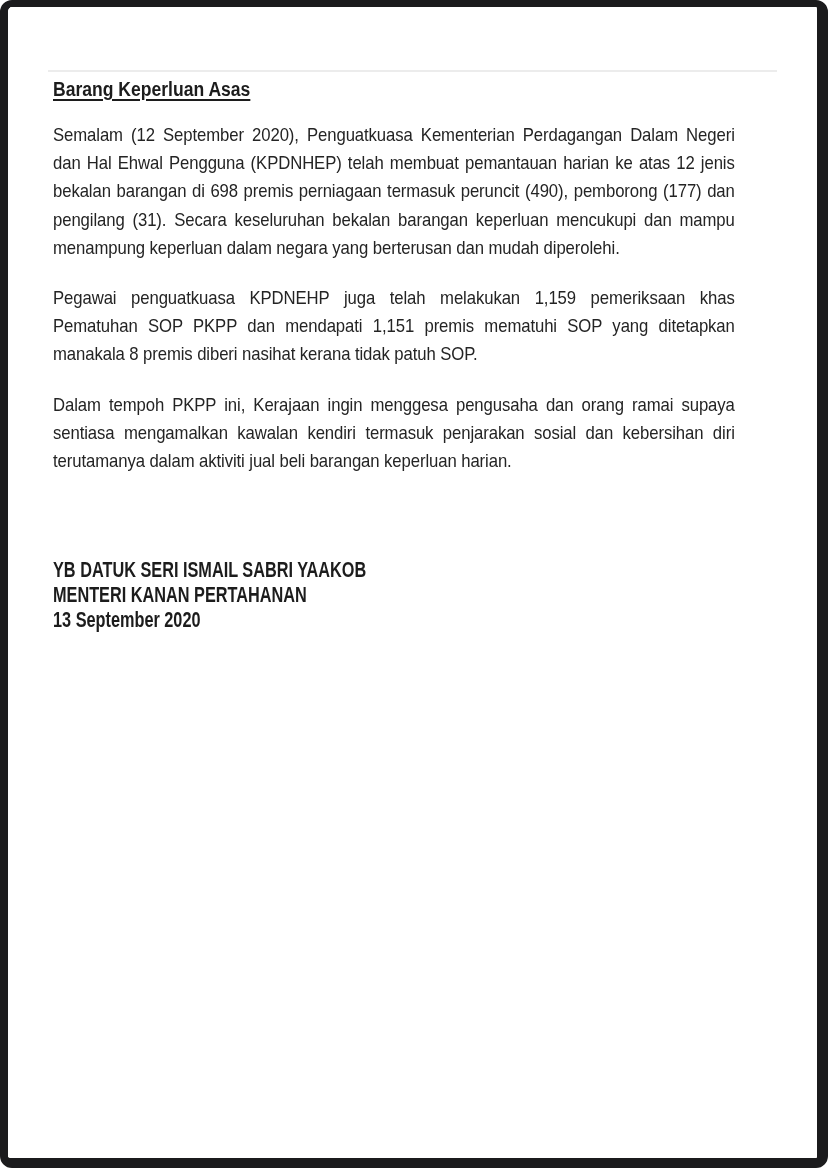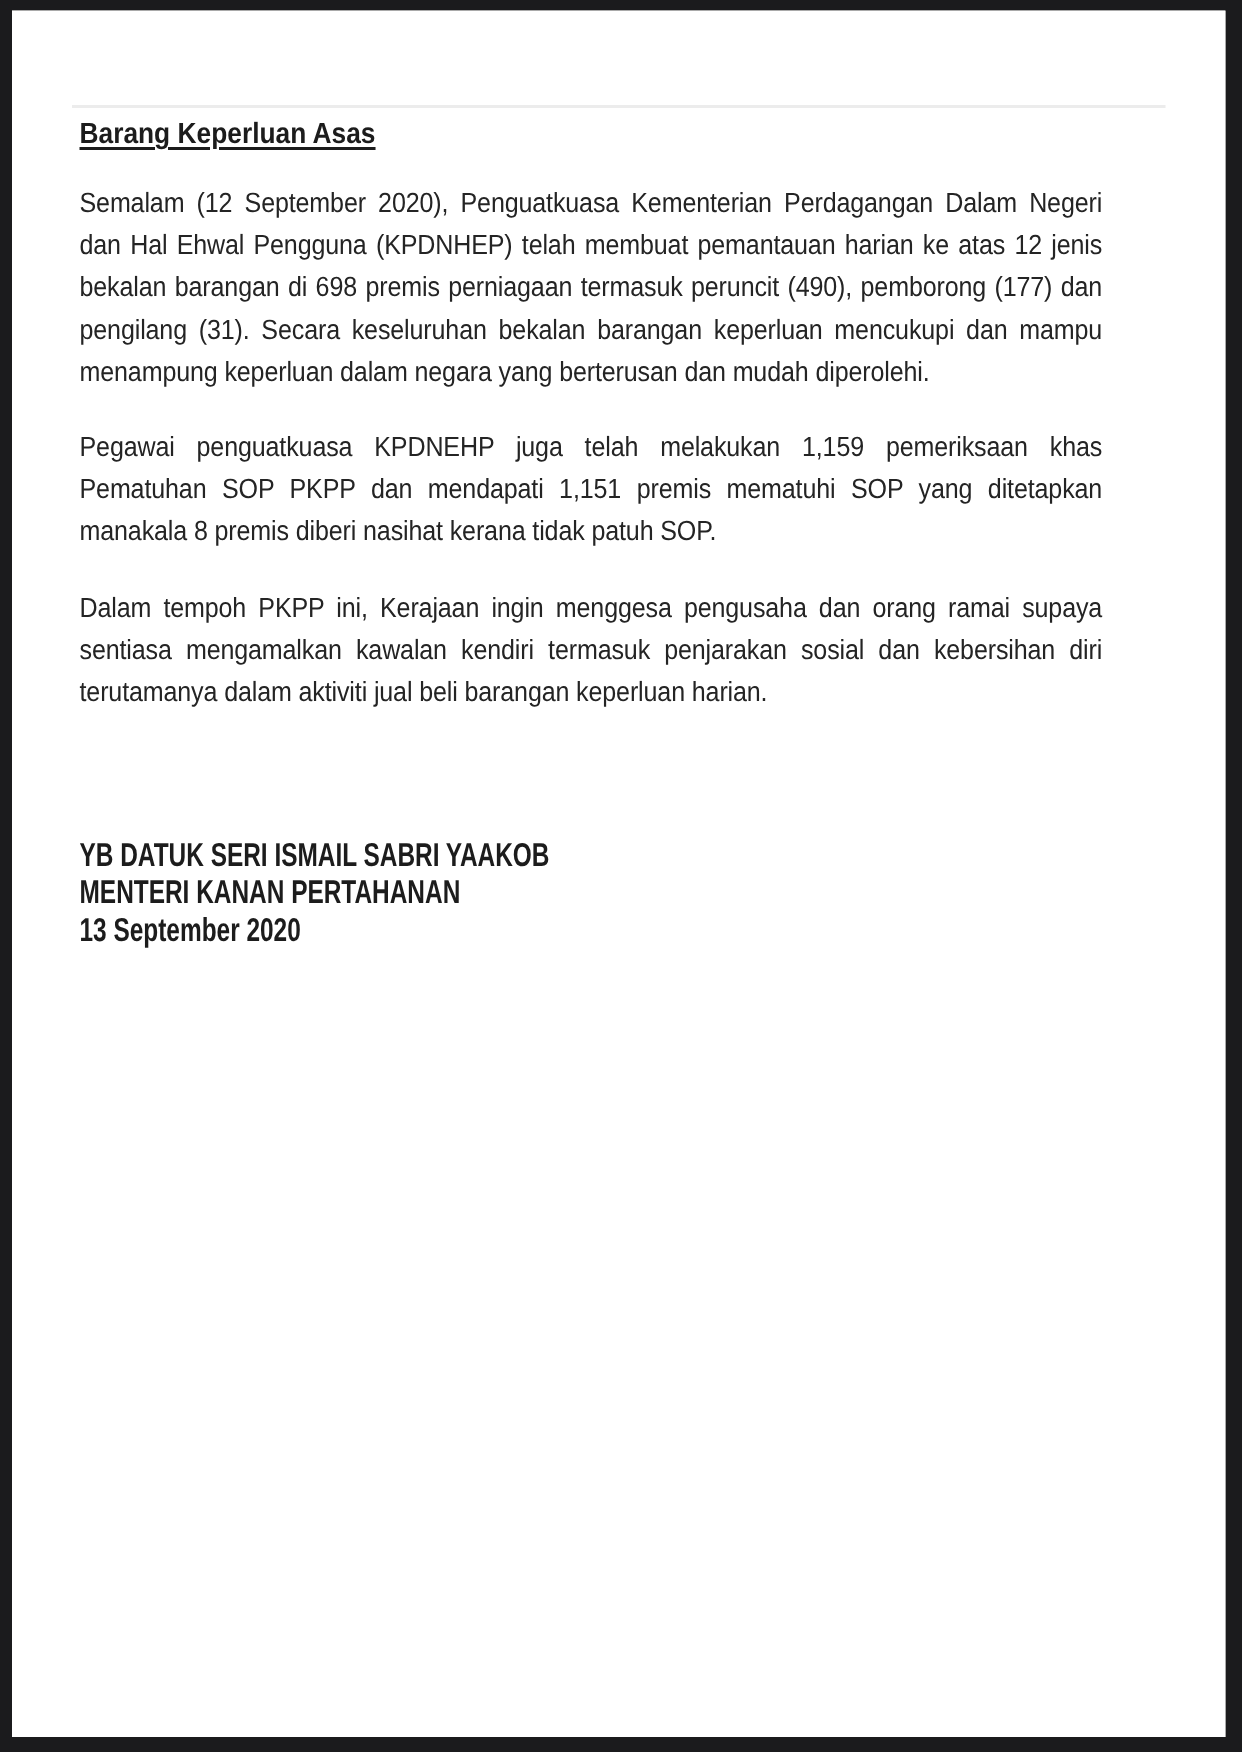--- a/index.html
+++ b/index.html
@@ -15,20 +15,21 @@
     background: #ffffff;
     border-style: solid;
     border-color: #1b1b1d;
     border-top-width: 7px;
     border-left-width: 8px;
     border-right-width: 11px;
     border-bottom-width: 10px;
     overflow: hidden;
     font-family: "Liberation Sans", sans-serif;
     color: #212121;
+    border-radius: 12px;
   }
   .page {
     position: absolute;
     inset: 0;
     background: #ffffff;
   }
   .top-rule {
     position: absolute;
     left: 40px;
     top: 63px;

